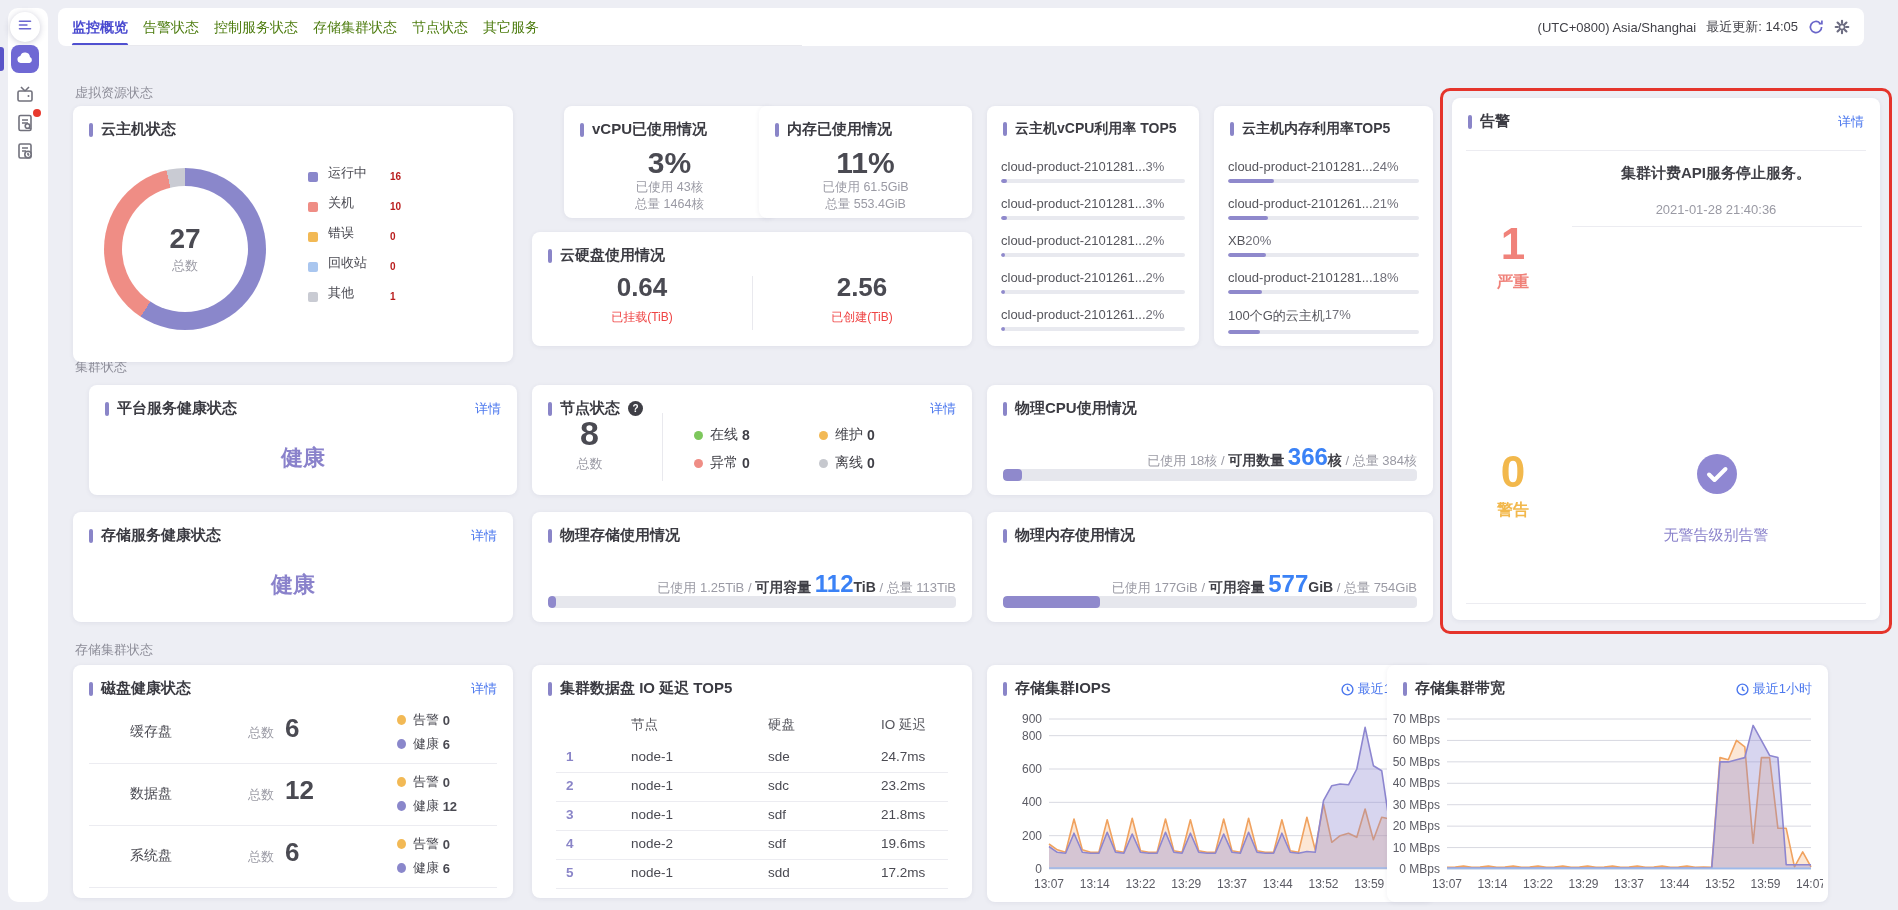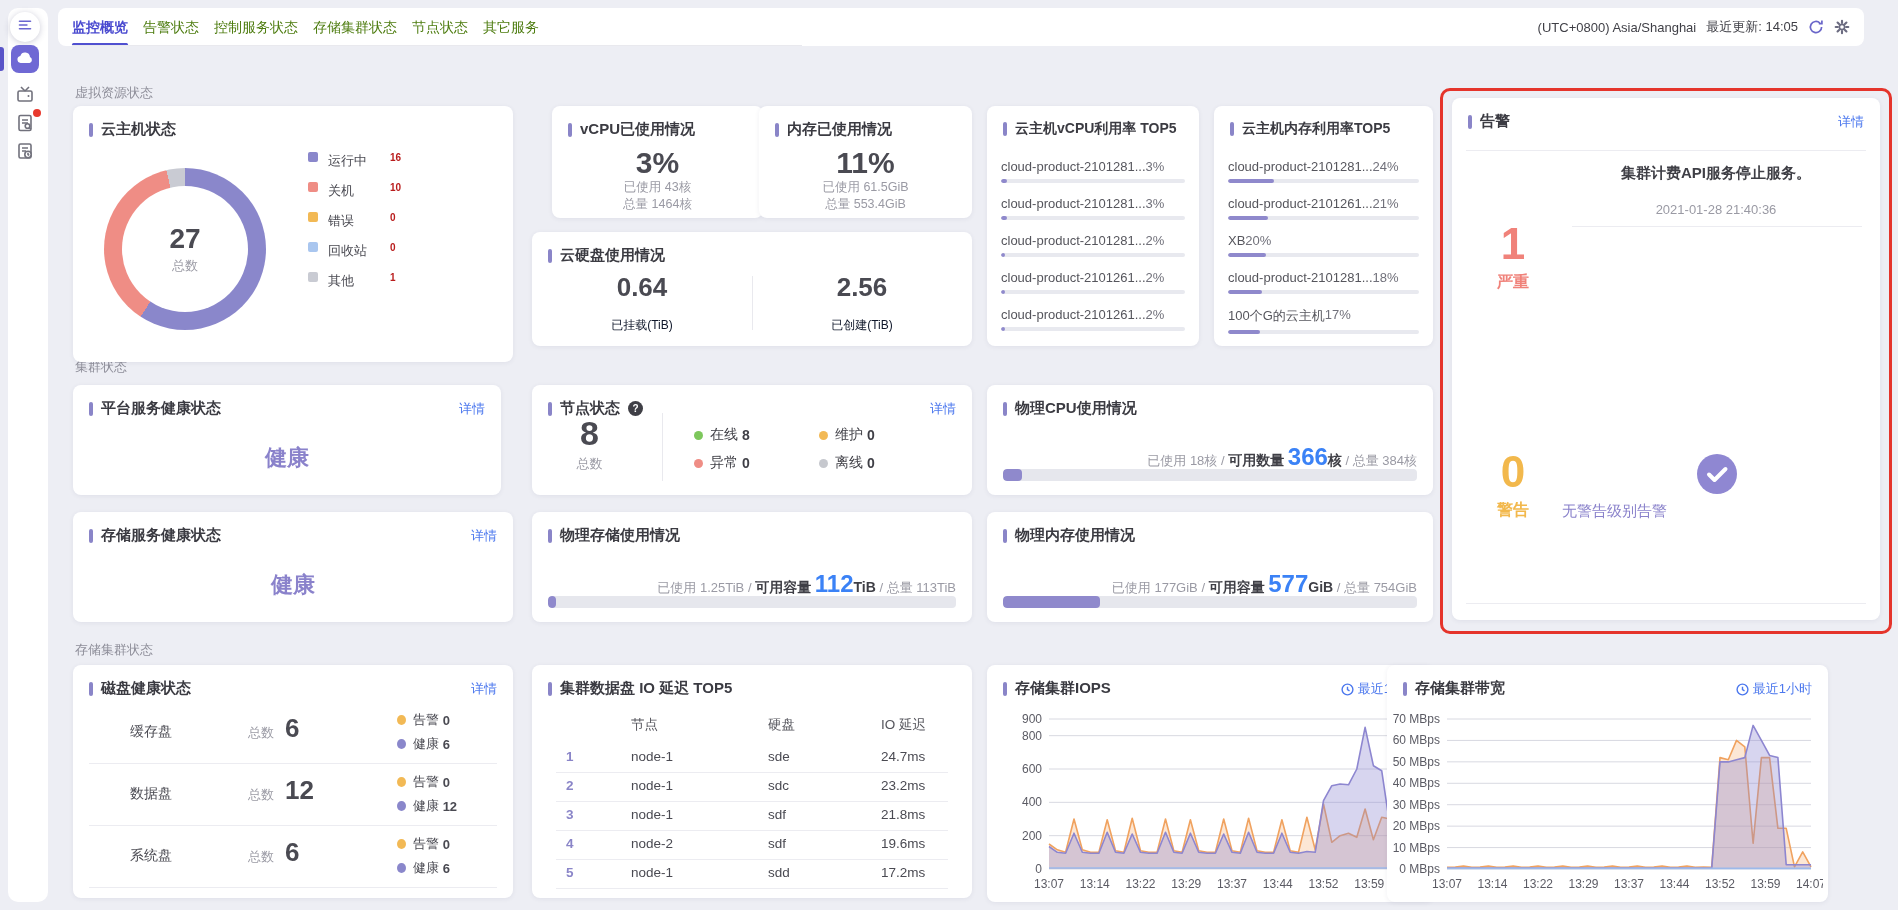--- a/index.html
+++ b/index.html
@@ -28,30 +28,30 @@
   .tab.active{color:#4a4ad0;font-weight:700}
   .tab.active::after{content:"";position:absolute;left:0;right:0;bottom:0;height:3px;border-radius:2px;background:#5050d0}
   #tabline{position:absolute;left:14px;top:37px;width:730px;height:1px;background:#e9e9ee}
   #header-right{position:absolute;right:14px;top:0;height:38px;display:flex;align-items:center;gap:10px;font-size:13px;color:#3f3f46}
   
   #donut{position:absolute;left:31px;top:62px;width:162px;height:162px;border-radius:50%}
   #donut .hole{position:absolute;inset:18px;background:#fff;border-radius:50%;display:flex;flex-direction:column;align-items:center;justify-content:center}
   .dval{font-size:28px;font-weight:700;color:#4a4a52}
   .dlab{font-size:13px;color:#9a9aa4;margin-top:2px}
   .legend{position:absolute;left:235px;top:46px;width:190px}
-  .lrow{display:flex;align-items:flex-start;height:30px}
+  .lrow{display:flex;align-items:flex-end;height:30px}
   .lsq{width:10px;height:10px;border-radius:2px;margin-right:10px;flex:0 0 10px}
   .llab{font-size:13px;color:#4a4a52;width:62px}
   .lval{font-size:10px;font-weight:700;color:#b91c1c}
   
   .statc{display:flex;flex-direction:column;align-items:center}
   .bigpct{font-size:30px;font-weight:700;color:#4a4a52;margin-top:8px;line-height:32px}
   .subln{font-size:12.5px;color:#9a9aa4;line-height:17px}
   .dkval{font-size:26px;font-weight:700;color:#4a4a52}
-  .dklab{font-size:12px;color:#0f172a;margin-top:14px}
+  .dklab{font-size:12px;color:#ef4444;margin-top:6px}
   
   .t5wrap{padding:8px 14px 0}
   .t5row{margin-top:13px}
   .t5line{display:flex;font-size:13px;color:#55555c}
   .t5name{overflow:hidden;text-overflow:ellipsis;white-space:nowrap;max-width:150px}
   .t5pct{color:#70707a}
   .track{height:4px;background:#e8e9ef;border-radius:2px;margin-top:5px;overflow:hidden}
   .track i{display:block;height:100%;border-radius:2px;background:#8f89cc}
   
   .divider{position:absolute;height:1px;background:#ececf1}
@@ -209,21 +209,21 @@
         <span class="lval">0</span>
       </div>
     <div class="lrow">
         <span class="lsq" style="background: rgb(201, 203, 211);"></span>
         <span class="llab">其他</span>
         <span class="lval">1</span>
       </div>
   </div>
 </div>
 
-<div class="card statc" style="left:552px;top:106px;width:211px;height:112px">
+<div class="card statc" style="left:564px;top:106px;width:211px;height:112px">
   <div class="ctitle" style="align-self:stretch">
       <span class="marker"></span>
     <span class="t">vCPU已使用情况</span>
     </div>
   <div class="bigpct">3%</div>
   <div class="subln">已使用 43核</div>
   <div class="subln">总量 1464核</div>
 </div>
 
 <div class="card statc" style="left:759px;top:106px;width:213px;height:112px">
@@ -373,26 +373,26 @@
   <div class="alertnum crit" style="left:16px;top:124px">1</div>
   <div class="alertlbl crit" style="left:16px;top:174px">严重</div>
   <div class="alertnum warn" style="left:16px;top:352px">0</div>
   <div class="alertlbl warn" style="left:16px;top:402px">警告</div>
   <div class="abs" style="left:245px;top:356px">
     <svg width="40" height="40" viewBox="0 0 40 40">
         <circle cx="20" cy="20" r="20" fill="#8f87d2"></circle>
         <path d="M12 20.5l5.5 5.5L28.5 15" stroke="#fff" stroke-width="4" fill="none" stroke-linecap="round" stroke-linejoin="round"></path>
       </svg>
   </div>
-  <div class="abs oklabel" style="left:110px;right:10px;top:404px;">无警告级别告警</div>
+  <div class="abs oklabel" style="left:110px;right:10px;top:428px;text-align:center">无警告级别告警</div>
   <div class="divider" style="left:14px;right:14px;top:505px"></div>
 </div>
 <div id="highlight-frame"></div>
 
-<div class="card" style="left:73px;top:385px;width:428px;height:110px">
+<div class="card" style="left:89px;top:385px;width:428px;height:110px">
   <div class="ctitle">
       <span class="marker"></span>
     <span class="t">平台服务健康状态</span>
     </div>
   <span class="detail">详情</span>
   <div class="healthy" style="top:58px">健康</div>
 </div>
 
 <div class="card" style="left:532px;top:385px;width:440px;height:110px">
   <div class="ctitle">

